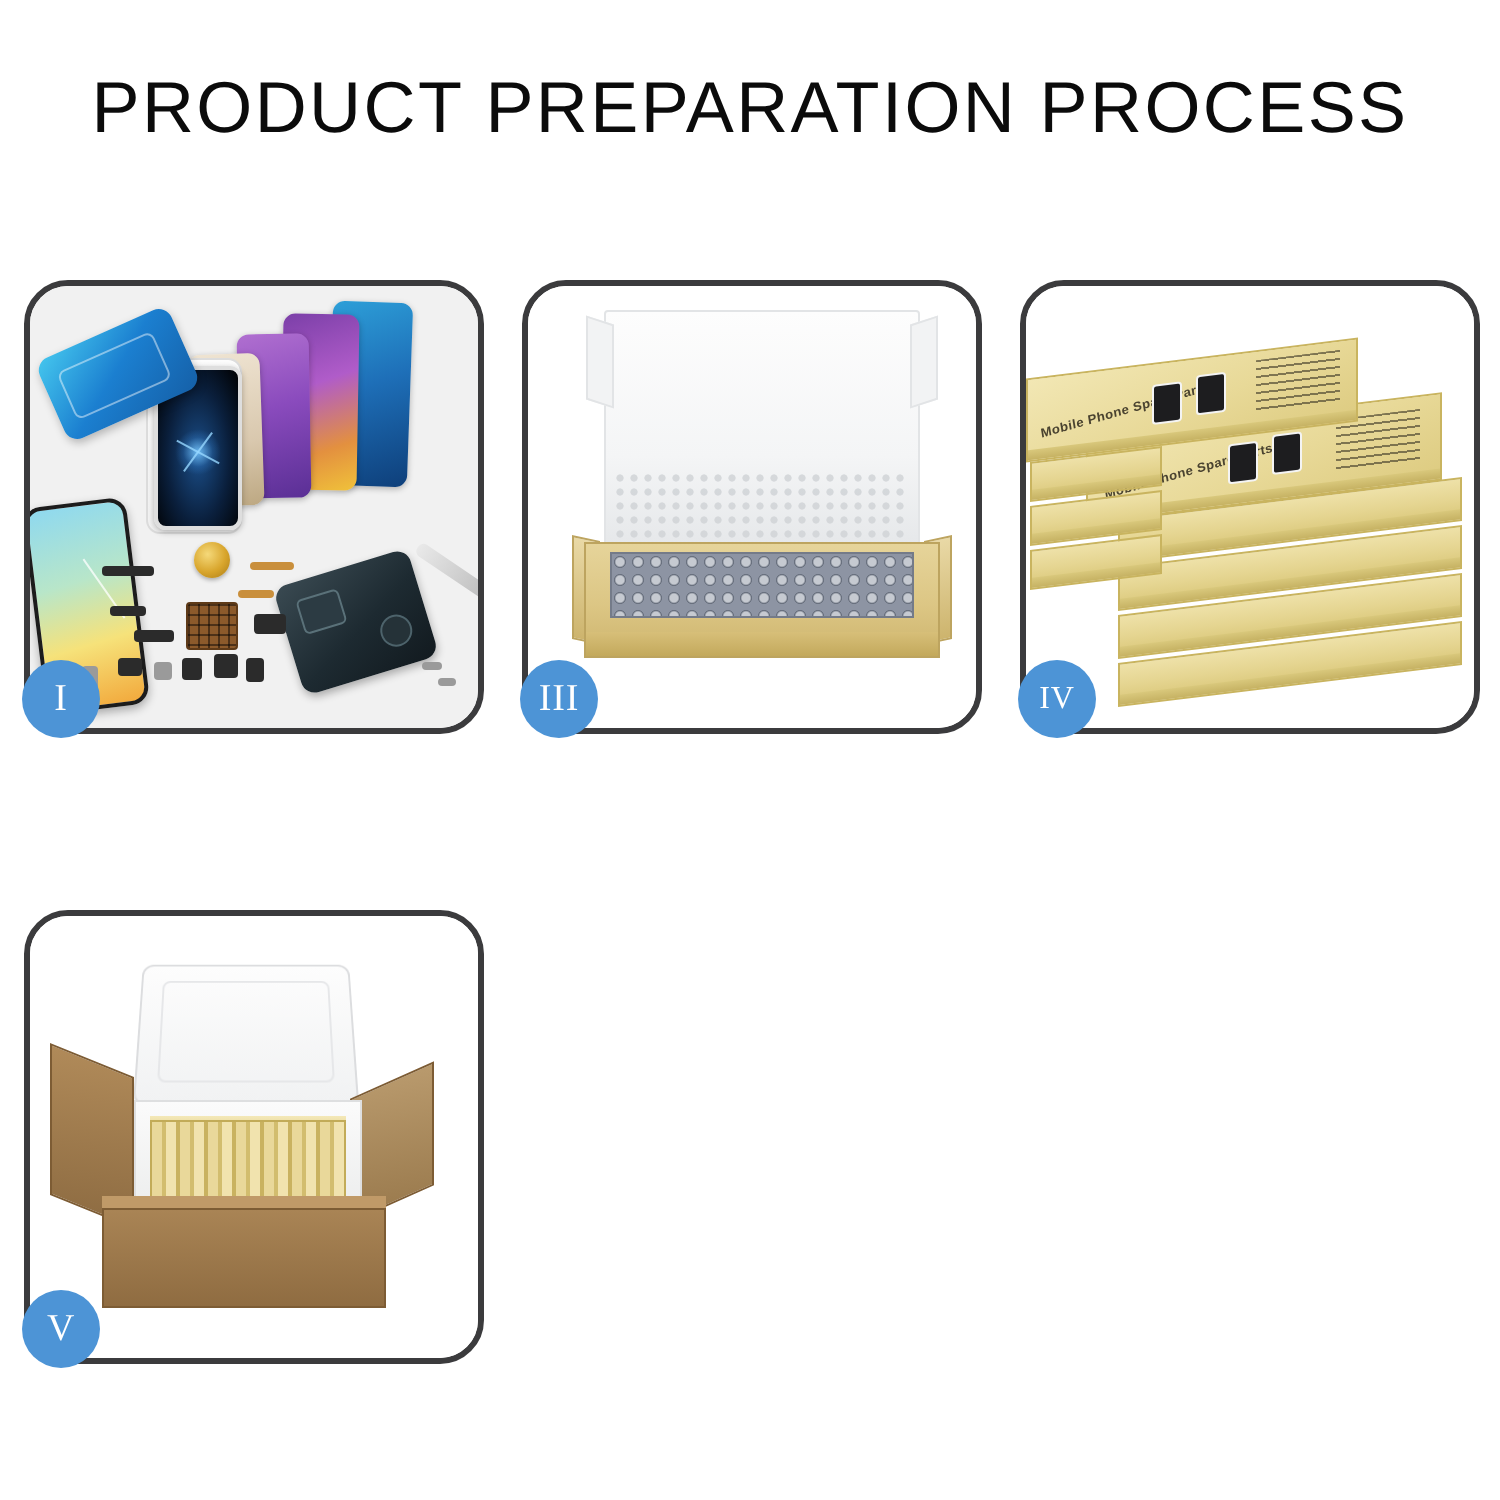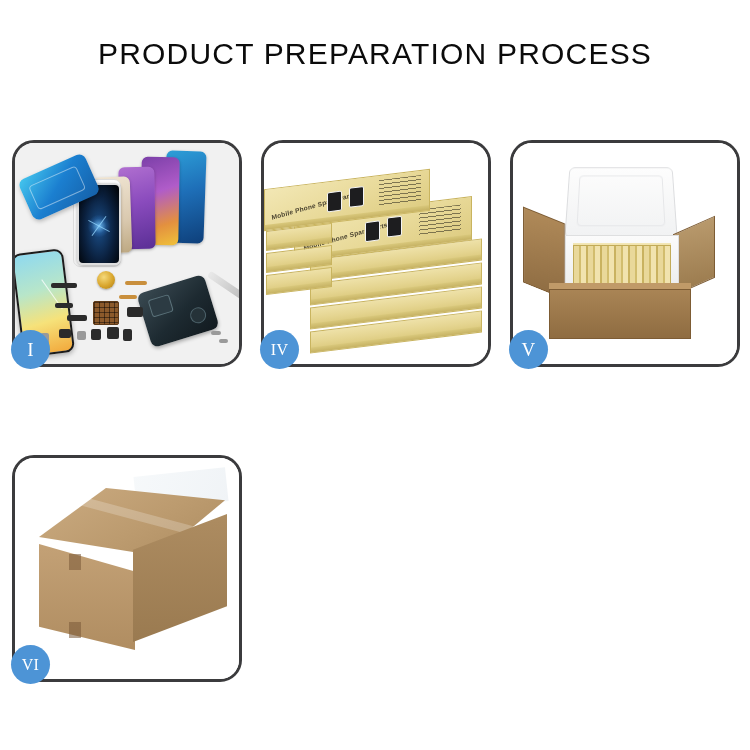--- a/index.html
+++ b/index.html
@@ -21,21 +21,21 @@
 
   
   .header {
     position: absolute;
     top: 33px;
     left: 0;
     width: 750px;
     text-align: center;
   }
   .title {
-    font-size: 30px;
+    font-size: 36px;
     font-weight: 400;
     letter-spacing: 1.2px;
     color: #0b0b0b;
     line-height: 42px;
     white-space: nowrap;
   }
   .subtitle {
     margin-top: 9px;
     font-size: 15.5px;
     font-weight: 400;
@@ -458,20 +458,34 @@
         <div class="part" style="left:40px;  top:160px; width:18px; height:5px;"></div>
         <div class="part sil" style="left:196px; top:188px; width:10px; height:4px;"></div>
         <div class="part sil" style="left:204px; top:196px; width:9px;  height:4px;"></div>
 
         <div class="tweezer"></div>
       </div>
       <div class="badge">I</div>
     </div>
 
 
+    <div class="panel">
+      <div class="panel-inner">
+        <div class="p3-bg"></div>
+        <div class="foam-lid">
+          <div class="foam-tex"></div>
+        </div>
+        <div class="tray-side-l"></div>
+        <div class="tray-side-r"></div>
+        <div class="kraft-tray">
+          <div class="kraft-tray-inner"></div>
+        </div>
+      </div>
+      <div class="badge">III</div>
+    </div>
 
     <div class="panel">
       <div class="panel-inner">
         <div class="p4-bg"></div>
 
         <div class="ybox" style="left:46px; top:178px; width:172px; height:22px; transform:skewY(-7deg);">
           <div class="ybox-edge"></div>
         </div>
         <div class="ybox" style="left:46px; top:154px; width:172px; height:22px; transform:skewY(-7deg);">
           <div class="ybox-edge"></div>
@@ -522,28 +536,15 @@
         <div class="flap-r"></div>
         <div class="cooler"></div>
         <div class="inner-boxes2"></div>
         <div class="inner-boxes"></div>
         <div class="carton-body"></div>
         <div class="carton-front"></div>
       </div>
       <div class="badge">V</div>
     </div>
 
-    <div class="panel">
-      <div class="panel-inner">
-        <div class="p6-bg"></div>
-        <div class="c6-wrap"></div>
-        <div class="c6-top"></div>
-        <div class="c6-seam"></div>
-        <div class="c6-left"></div>
-        <div class="c6-right"></div>
-        <div class="c6-tapeL"></div>
-        <div class="c6-tapeB"></div>
-      </div>
-      <div class="badge wide">VI</div>
-    </div>
 
   </div>
 </div>
 
 </body></html>

